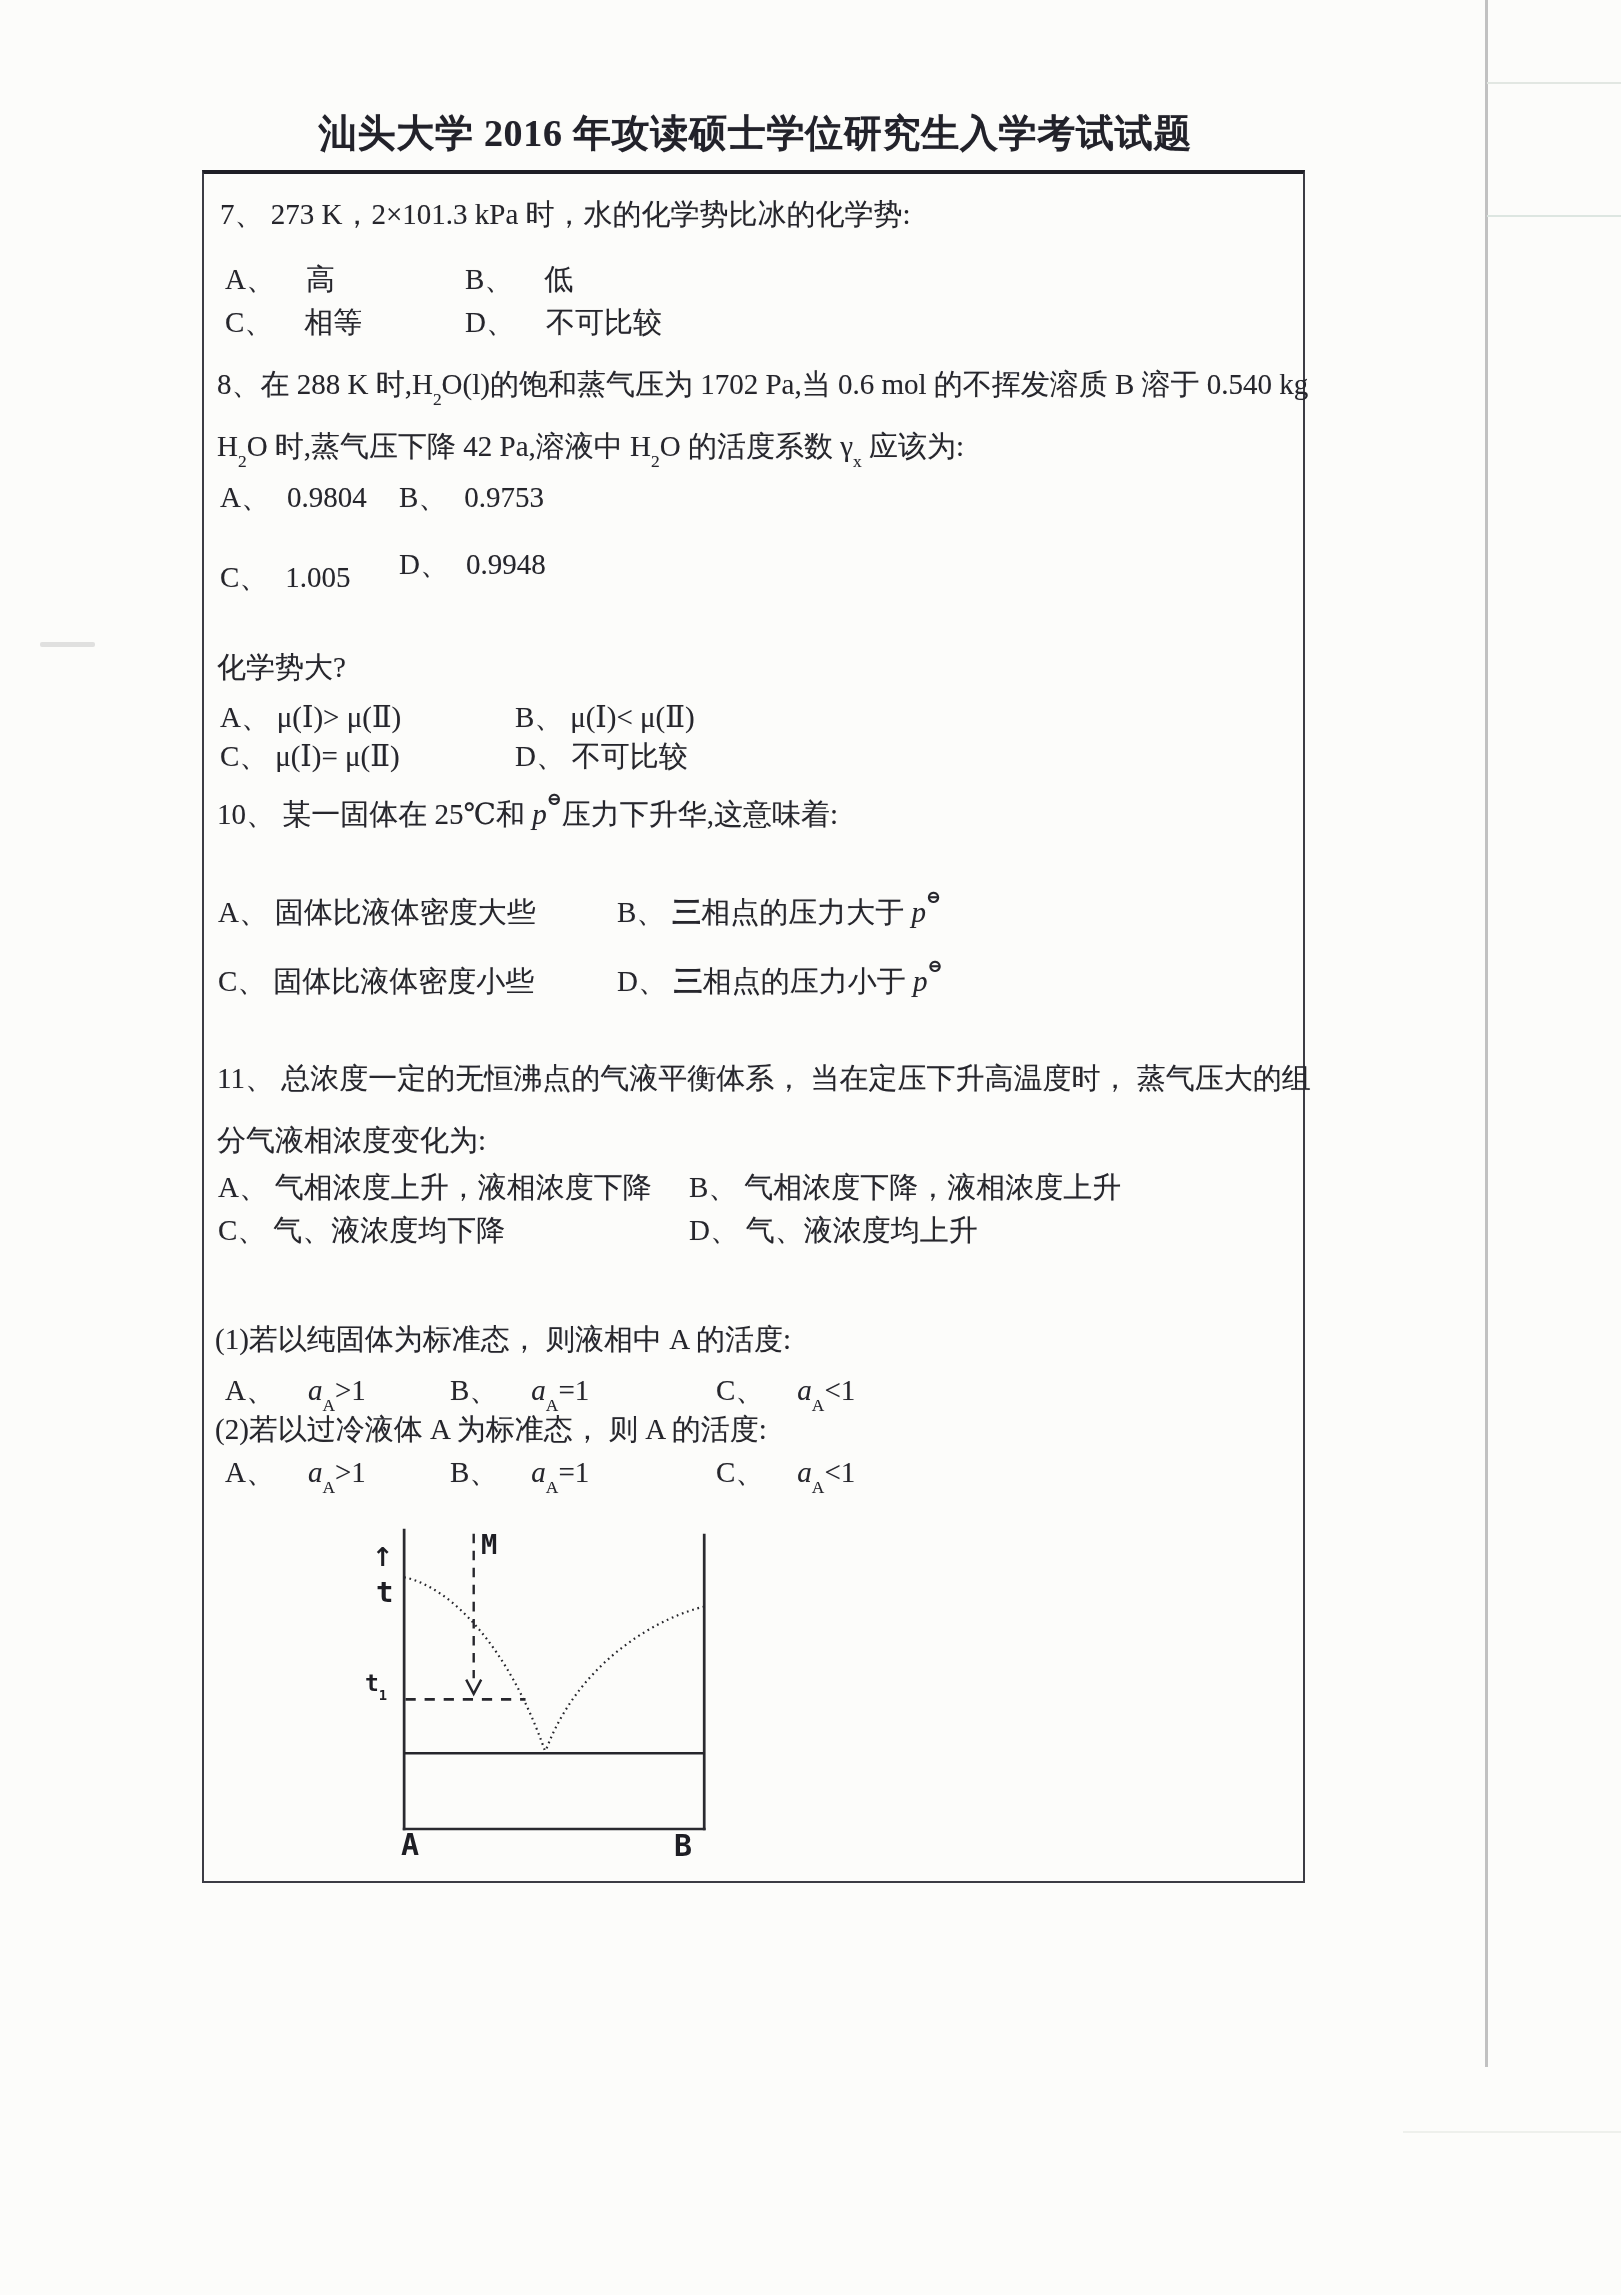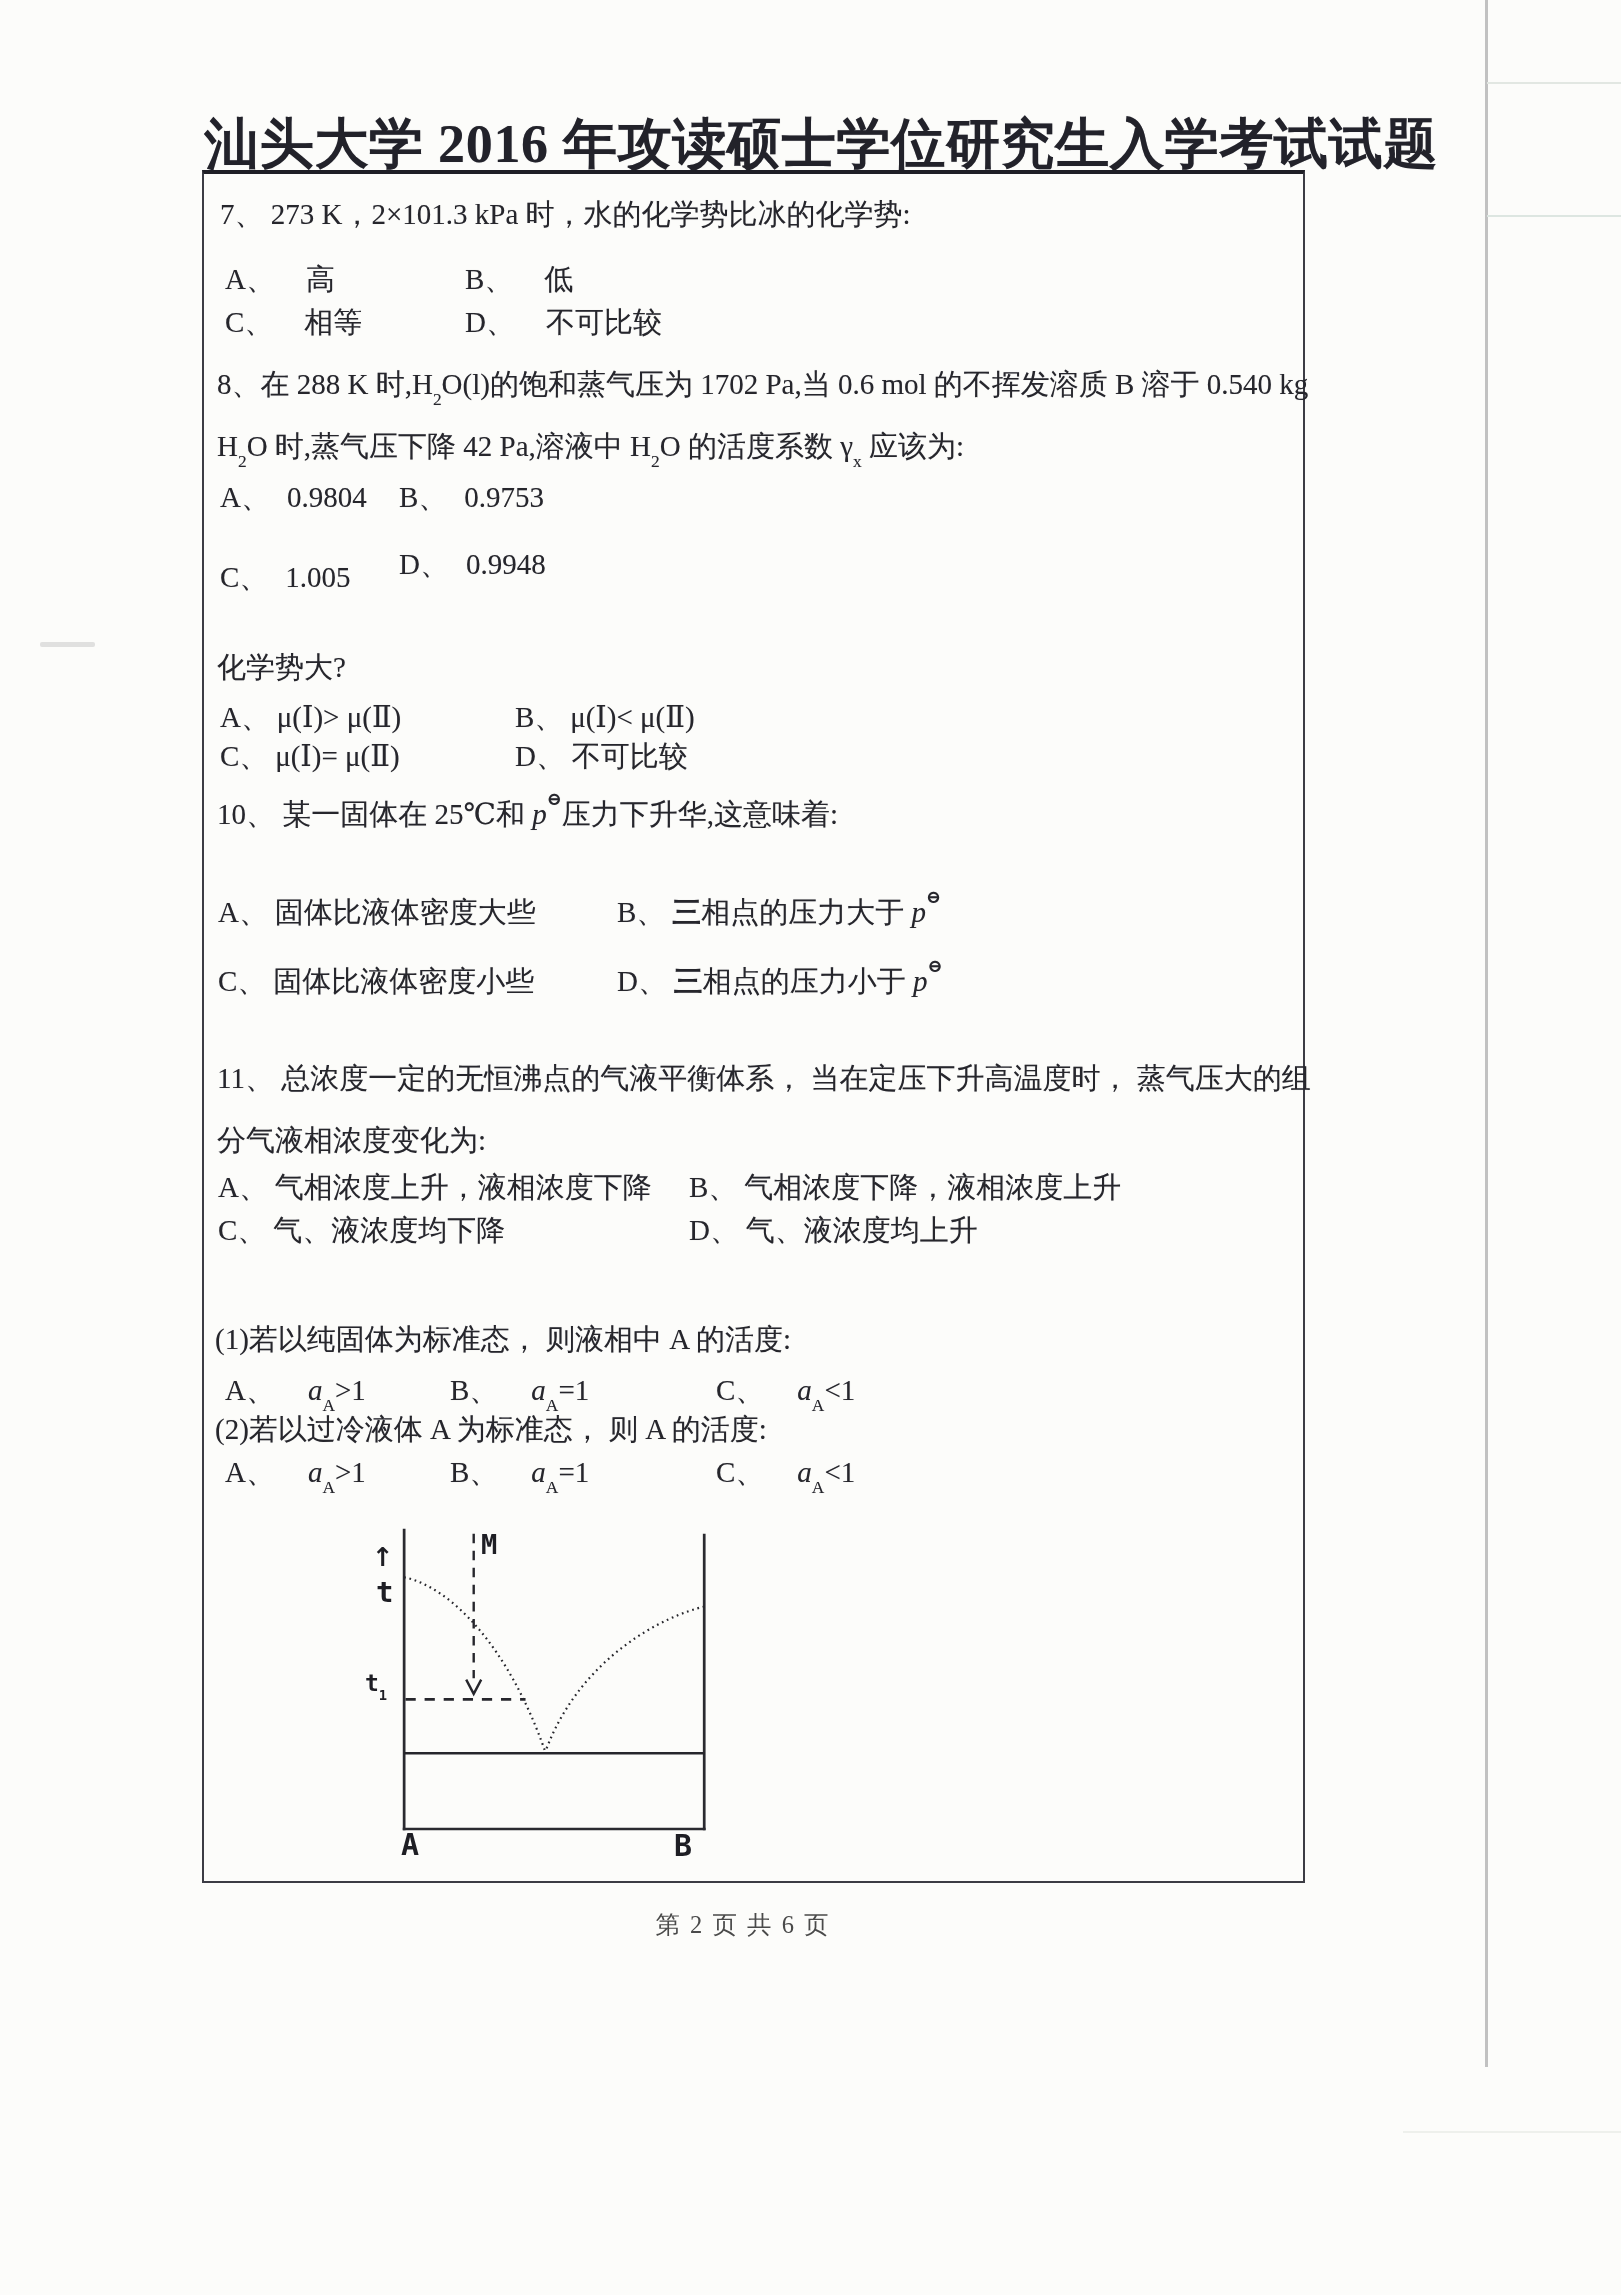--- a/index.html
+++ b/index.html
@@ -16,21 +16,21 @@
     white-space:nowrap;
     font-size:29px;
     line-height:1.3;
     color:#26262c;
     text-shadow:0 0 0.7px rgba(40,40,55,.30);
   }
   .title{
     position:absolute;
     left:205px;top:108px;width:1101px;
     text-align:center;
-    font-size:54px;font-weight:bold;
+    font-size:38px;font-weight:bold;
     letter-spacing:0.7px;
     color:#22222a;
     text-shadow:0 0 0.7px rgba(30,30,45,.4);
     white-space:nowrap;
   }
   .box{
     position:absolute;
     left:202px;top:170px;width:1103px;height:1713px;
     border-top:4.8px solid #1f1f26;
     border-left:2px solid #3c3c44;
@@ -131,21 +131,20 @@
     <polyline points="163,234 174,255 185,234" fill="none" stroke="#26262c" stroke-width="3.5"></polyline>
     <line x1="74" y1="263" x2="250" y2="263" stroke="#26262c" stroke-width="4" stroke-dasharray="15 13"></line>
   </svg>
   <div class="dlab" style="left:481px;top:1531px;font-size:27px;">M</div>
   <div class="dlab" style="left:372px;top:1544px;font-size:26px;font-family:'DejaVu Sans',sans-serif;">↑</div>
   <div class="dlab" style="left:376px;top:1578px;font-size:29px;">t</div>
   <div class="dlab" style="left:365px;top:1672px;font-size:23px;"><span>t</span><sub class="s">1</sub></div>
   <div class="dlab" style="left:401px;top:1830px;font-size:30px;">A</div>
   <div class="dlab" style="left:674px;top:1831px;font-size:30px;">B</div>
 
-  <div class="footer">第 2 页 共 6 页</div>
 
   <div class="scan-vline"></div>
   <div class="scan-hline1"></div>
   <div class="scan-hline2"></div>
   <div class="scan-hline3"></div>
   <div class="scan-dash"></div>
 
 </div>
 
 

